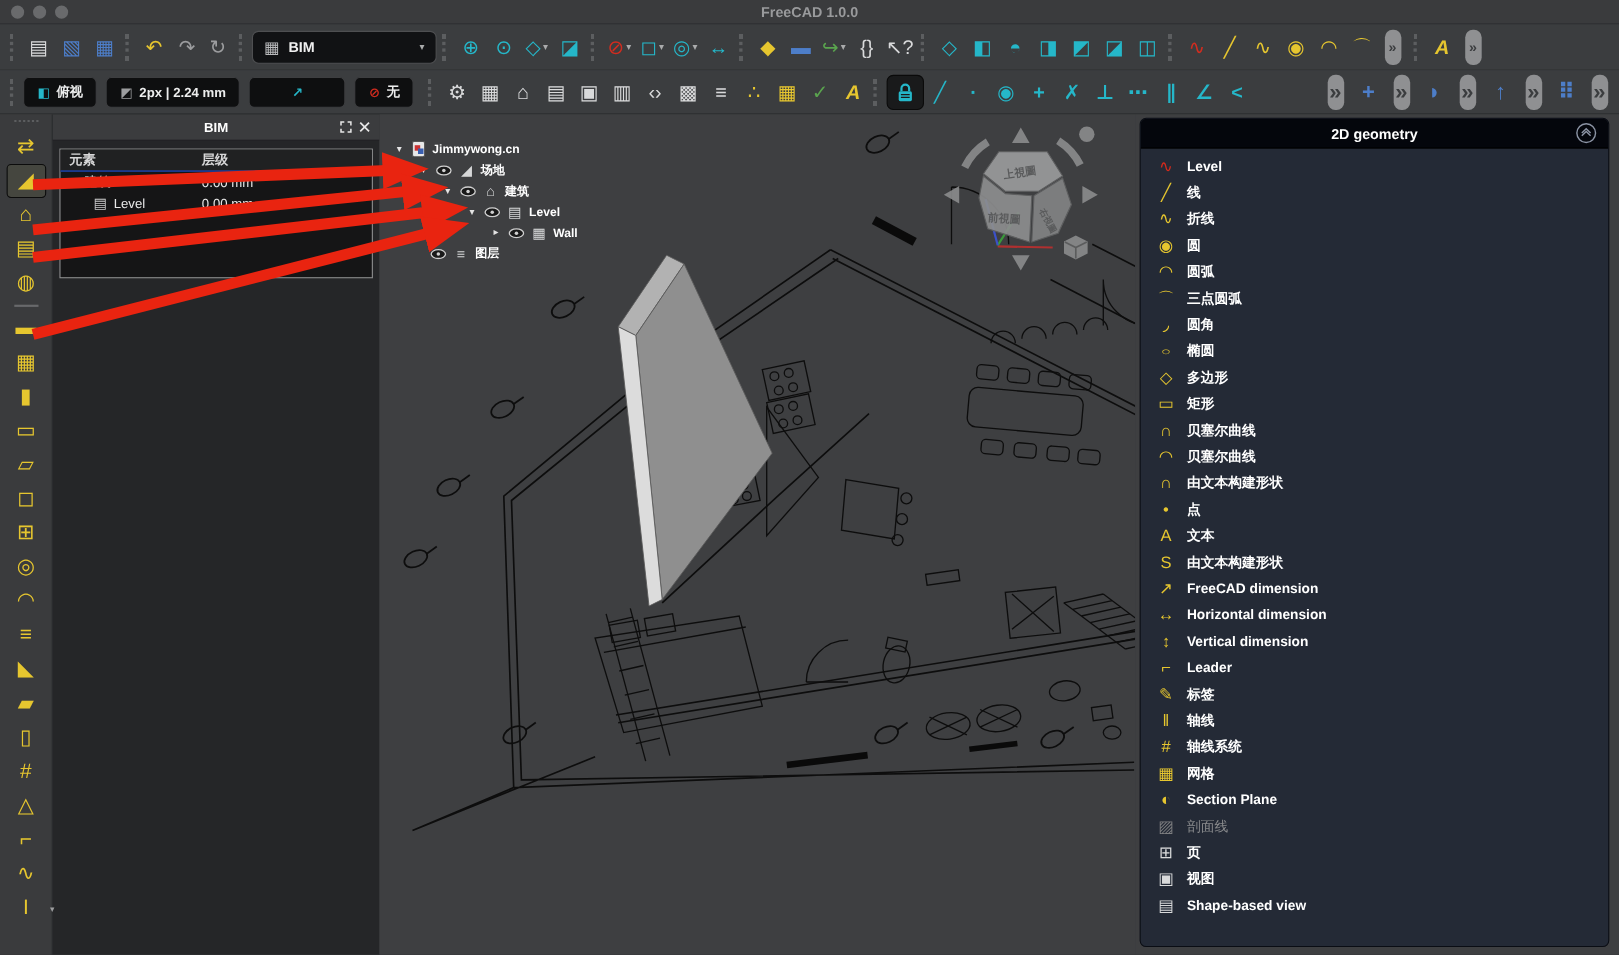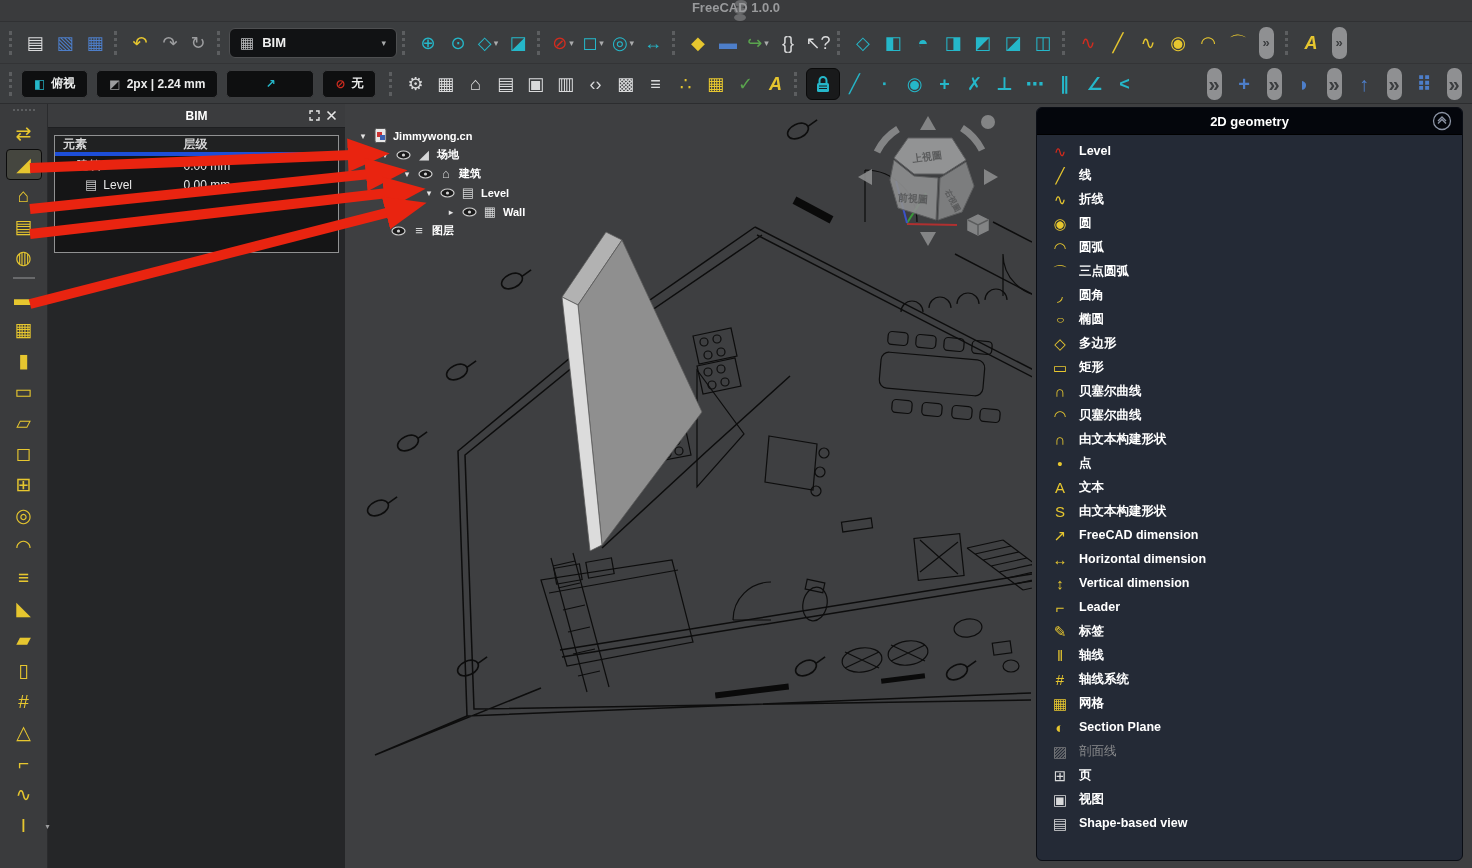--- a/index.html
+++ b/index.html
@@ -2,21 +2,21 @@
 <html><head>
 <meta charset="utf-8">
 <style>
   * { box-sizing: border-box; margin: 0; padding: 0; }
   html,body { width:1472px; height:868px; overflow:hidden; background:#2e2f31;
     font-family:"Liberation Sans","DejaVu Sans",sans-serif; }
   .window { position:relative; width:1472px; height:868px; background:#3b3d3f; }
 
   
   .titlebar { height:22px; background:#3a3b3d; display:flex; align-items:center;
-    position:relative; border-bottom:1px solid #303133;flex-direction:column;}
+    position:relative; border-bottom:1px solid #303133;}
   .tl { width:12px; height:12px; border-radius:50%; background:#696a6c; margin-left:8px; }
   .tl:first-child{ margin-left:10px; }
   .title { position:absolute; left:0; right:0; text-align:center; color:#999a9c;
     font-size:13px; font-weight:bold; }
 
   
   .tb { display:flex; align-items:center; background:#3b3d3f; padding:0 4px; }
   .tb1 { height:42px; border-bottom:1px solid #333436; }
   .tb2 { height:40px; border-bottom:1px solid #2c2d2f; }
   .handle { width:7px; height:24px; border-left:3px dotted #5c5e60; margin:0 5px; }
@@ -57,21 +57,21 @@
 
   
   .bimpanel { width:297px; background:#252628; display:flex; flex-direction:column; }
   .bim-head { height:24px; background:#3b3c3e; display:flex; align-items:center;
     position:relative; border-bottom:1px solid #1e1f21; }
   .bim-title { position:absolute; left:0; right:0; text-align:center; color:#fff;
     font-size:12px; font-weight:bold; }
   .bim-head .btns { margin-left:auto; display:flex; gap:6px; padding-right:8px; z-index:2;}
   .bim-table { margin:7px 6px; background:#151516; border:1px solid #909192; }
   .bim-tr { display:flex; height:19px; align-items:center; color:#e8e8e8; font-size:12px; }
-  .bim-th { background:#202122; border-bottom:4px solid #1d4ed8; color:#d8d8d9;
+  .bim-th { background:#202122; border-bottom:1px solid #1d4ed8; color:#d8d8d9;
     font-weight:bold; height:20px; }
   .bim-c1 { width:44%; padding-left:8px; display:flex; gap:6px; align-items:center;}
   .bim-c2 { flex:1; padding-left:4px; }
   .bim-tr .tico { color:#c9cacb; font-size:13px; }
   .ind { width:16px; }
 
   
   .viewport { flex:1; position:relative; background:#3e3f41; overflow:hidden; }
   .plansvg { position:absolute; inset:0; }
 

